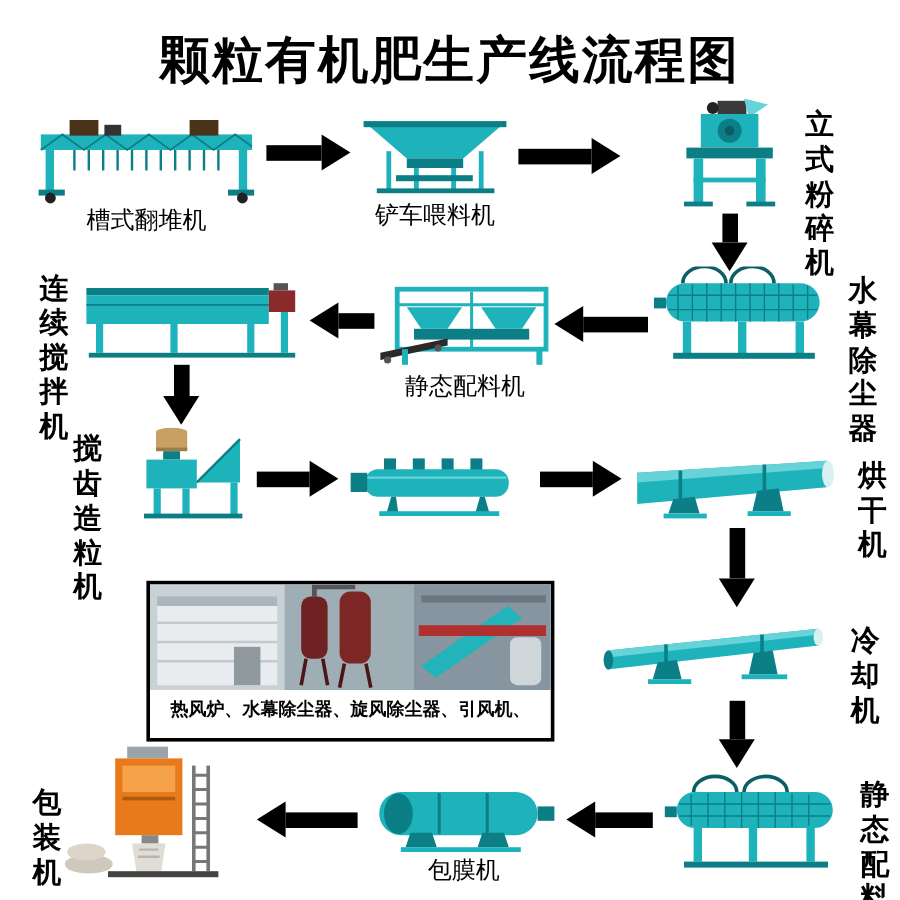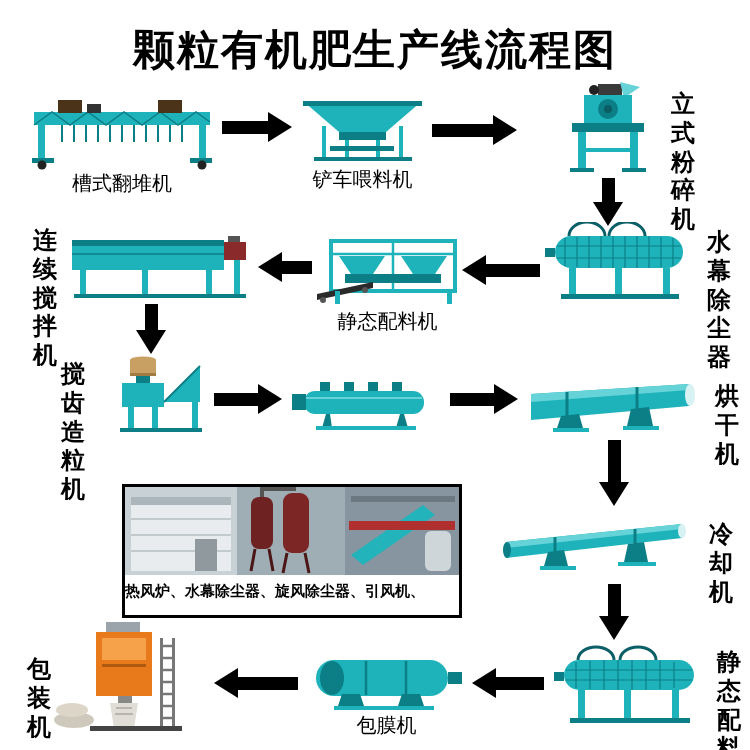--- a/index.html
+++ b/index.html
@@ -34,21 +34,21 @@
   .f-teal{fill:var(--machine-teal,#1eb3bb);}
   .f-td{fill:var(--machine-teal-dark,#0c7e86);}
   .f-tl{fill:var(--machine-teal-light,#66d3d8);}
   .f-tan{fill:var(--tan,#c9a063);}
   .f-orange{fill:var(--packer-orange,#e87a1c);}
   .s-td{stroke:var(--machine-teal-dark,#0c7e86);fill:none;}
   .s-teal{stroke:var(--machine-teal,#1eb3bb);fill:none;}
 
   
   .aux-box{position:absolute;border:3px solid #000;background:#fff;box-sizing:border-box;}
-  .aux-text{font-size:15px;font-weight:bold;line-height:1.4;padding-top:2px;}
+  .aux-text{font-size:15px;font-weight:bold;text-align:center;line-height:1.4;padding-top:2px;}
 </style>
 </head>
 <body>
 
 <div id="stage">
 
   <div class="title">颗粒有机肥生产线流程图</div>
 
   <div class="node" style="left:32px;top:92px">
     <svg width="180" height="78" viewBox="0 0 180 78">

